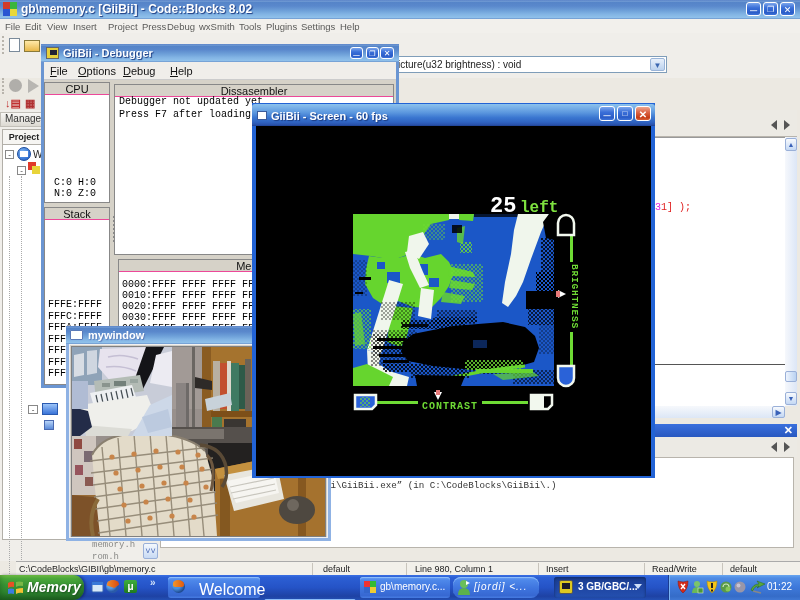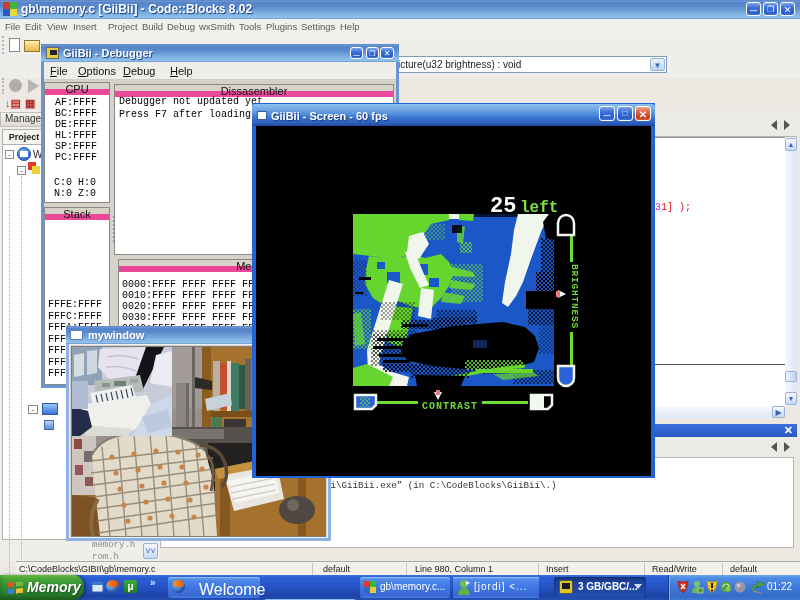--- a/index.html
+++ b/index.html
@@ -16,21 +16,21 @@
   background:linear-gradient(180deg,#8cc2ec 0%,#7ab2e8 15%,#5a96de 40%,#3a76d0 62%,#2f64c2 82%,#2a54ae 93%,#1e4294 100%);
   color:#fff; font-weight:bold; font-size:11px;
 }
 
 .xpbtn { position:absolute; border-radius:3px; border:1px solid #fff;
   background:linear-gradient(180deg,#7ba5ec 0%,#3a6fd8 40%,#2a5cc8 80%,#3e73d8 100%);
   color:#fff; text-align:center; }
 .xpbtn-close { background:linear-gradient(180deg,#eda78e 0%,#dd6547 40%,#c63d17 80%,#d95e36 100%); }
 
 .dbgbox { position:absolute; border:1px solid #888; background:#fff; }
-.dbghdr { position:absolute; left:0; right:0; top:0; background:#d6d2c8; color:#111; text-align:center; font-size:11px; border-bottom:6px solid #ec4899; }
+.dbghdr { position:absolute; left:0; right:0; top:0; background:#d6d2c8; color:#111; text-align:center; font-size:11px; border-bottom:1px solid #ec4899; }
 </style>
 </head>
 <body>
 
 <div class="abs" id="mainwin" style="left:0;top:0;width:800px;height:575px;background:#ece9e2;">
 
   <div class="abs titlebar" style="left:0;top:0;width:800px;height:19px;"></div>
   <div class="abs" style="left:3px;top:2px;width:15px;height:15px;">
     <div class="abs" style="left:0;top:0;width:7px;height:7px;background:#d23b2a;"></div>
     <div class="abs" style="left:7px;top:0;width:7px;height:7px;background:#3bb53b;"></div>
@@ -41,21 +41,21 @@
   <div class="xpbtn" style="left:746px;top:2px;width:15px;height:14px;font-size:10px;line-height:16px;">─</div>
   <div class="xpbtn" style="left:763px;top:2px;width:15px;height:14px;font-size:8px;line-height:13px;">❐</div>
   <div class="xpbtn" style="left:780px;top:2px;width:15px;height:14px;font-size:9px;line-height:14px;">✕</div>
 
   <div class="abs" style="left:0;top:19px;width:800px;height:14px;background:#f2f0ec;color:#5a5a58;font-size:9.5px;">
     <span style="position:absolute;left:5px;top:2px;">File</span>
     <span style="position:absolute;left:25px;top:2px;">Edit</span>
     <span style="position:absolute;left:47px;top:2px;">View</span>
     <span style="position:absolute;left:73px;top:2px;">Insert</span>
     <span style="position:absolute;left:108px;top:2px;">Project</span>
-    <span style="position:absolute;left:142px;top:2px;">Build</span>
+    <span style="position:absolute;left:142px;top:2px;">Press</span>
     <span style="position:absolute;left:167px;top:2px;">Debug</span>
     <span style="position:absolute;left:199px;top:2px;">wxSmith</span>
     <span style="position:absolute;left:239px;top:2px;">Tools</span>
     <span style="position:absolute;left:266px;top:2px;">Plugins</span>
     <span style="position:absolute;left:301px;top:2px;">Settings</span>
     <span style="position:absolute;left:340px;top:2px;">Help</span>
   </div>
 
   <div class="abs" style="left:0;top:33px;width:800px;height:45px;background:#f0eeea;"></div>
 
@@ -154,26 +154,20 @@
 
   <div class="abs" style="left:3px;top:18px;width:352px;height:18px;background:#f0eeea;border-bottom:1px solid #ccc;font-size:11px;color:#111;">
     <span style="position:absolute;left:6px;top:3px;"><u>F</u>ile</span>
     <span style="position:absolute;left:34px;top:3px;"><u>O</u>ptions</span>
     <span style="position:absolute;left:79px;top:3px;"><u>D</u>ebug</span>
     <span style="position:absolute;left:126px;top:3px;"><u>H</u>elp</span>
   </div>
 
   <div class="dbgbox" style="left:3px;top:38px;width:66px;height:121px;">
     <div class="dbghdr" style="height:12px;">CPU</div>
-    <div class="mono" style="position:absolute;left:10px;top:14px;font-size:10px;line-height:11px;color:#000;white-space:pre;">AF:FFFF
-BC:FFFF
-DE:FFFF
-HL:FFFF
-SP:FFFF
-PC:FFFF</div>
     <div class="mono" style="position:absolute;left:9px;top:95px;font-size:10px;line-height:10.5px;color:#000;white-space:pre;">C:0 H:0
 N:0 Z:0</div>
   </div>
 
   <div class="dbgbox" style="left:3px;top:163px;width:66px;height:178px;">
     <div class="dbghdr" style="height:12px;">Stack</div>
     <div class="mono" style="position:absolute;left:3px;top:91px;font-size:10px;line-height:11.5px;color:#000;white-space:pre;">FFFE:FFFF
 FFFC:FFFF
 FFFA:FFFF
 FFF8:FFFF
@@ -534,21 +528,21 @@
       </svg>
     <span style="position:absolute;left:22px;top:4px;color:#fff;font-size:10px;">C:\CodeBloc...</span>
   </div>
   <div class="abs taskbtn" style="left:360px;top:2px;width:90px;height:21px;border-radius:3px;background:linear-gradient(180deg,#6ba2f6 0%,#4e88ea 15%,#3e74de 55%,#3768d2 88%,#477ce2 100%);box-shadow:inset 0 1px 0 #8cbcf8;">
     <div style="position:absolute;left:4px;top:4px;width:6px;height:6px;background:#e33;"></div>
     <div style="position:absolute;left:10px;top:4px;width:6px;height:6px;background:#3b3;"></div>
     <div style="position:absolute;left:4px;top:10px;width:6px;height:6px;background:#36c;"></div>
     <div style="position:absolute;left:10px;top:10px;width:6px;height:6px;background:#ec3;"></div>
     <span style="position:absolute;left:20px;top:4px;color:#fff;font-size:10px;">gb\memory.c...</span>
   </div>
-  <div class="abs taskbtn" style="left:453px;top:2px;width:86px;height:21px;border-radius:1px;background:linear-gradient(180deg,#6ba2f6 0%,#4e88ea 15%,#3e74de 55%,#3768d2 88%,#477ce2 100%);box-shadow:inset 0 1px 0 #8cbcf8;">
+  <div class="abs taskbtn" style="left:453px;top:2px;width:86px;height:21px;border-radius:8px;background:linear-gradient(180deg,#6ba2f6 0%,#4e88ea 15%,#3e74de 55%,#3768d2 88%,#477ce2 100%);box-shadow:inset 0 1px 0 #8cbcf8;font-style:italic;">
     <svg style="position:absolute;left:4px;top:2px;" width="15" height="17" viewBox="0 0 15 17">
       <ellipse cx="7" cy="5" rx="4" ry="4" fill="#6abf5a"></ellipse>
       <path d="M1,16 Q1,9 7,9 Q13,9 13,16 Z" fill="#5cb14c"></path>
       <path d="M9,2 l4,2 -4,2 z" fill="#fff"></path>
     </svg>
     <span style="position:absolute;left:21px;top:4px;color:#fff;font-size:10px;letter-spacing:1px;">[jordi] &lt;...</span>
   </div>
   <div class="abs taskbtn" style="left:554px;top:2px;width:92px;height:21px;border-radius:3px;background:linear-gradient(180deg,#1a3c8c 0%,#1e44a0 40%,#2450b0 100%);box-shadow:inset 0 1px 3px #102a66;">
     <div style="position:absolute;left:5px;top:3px;width:14px;height:14px;background:#ddc820;border:1px solid #555;border-radius:2px;">
       <div style="position:absolute;left:2px;top:2px;width:8px;height:6px;background:#1a1a2a;"></div>

